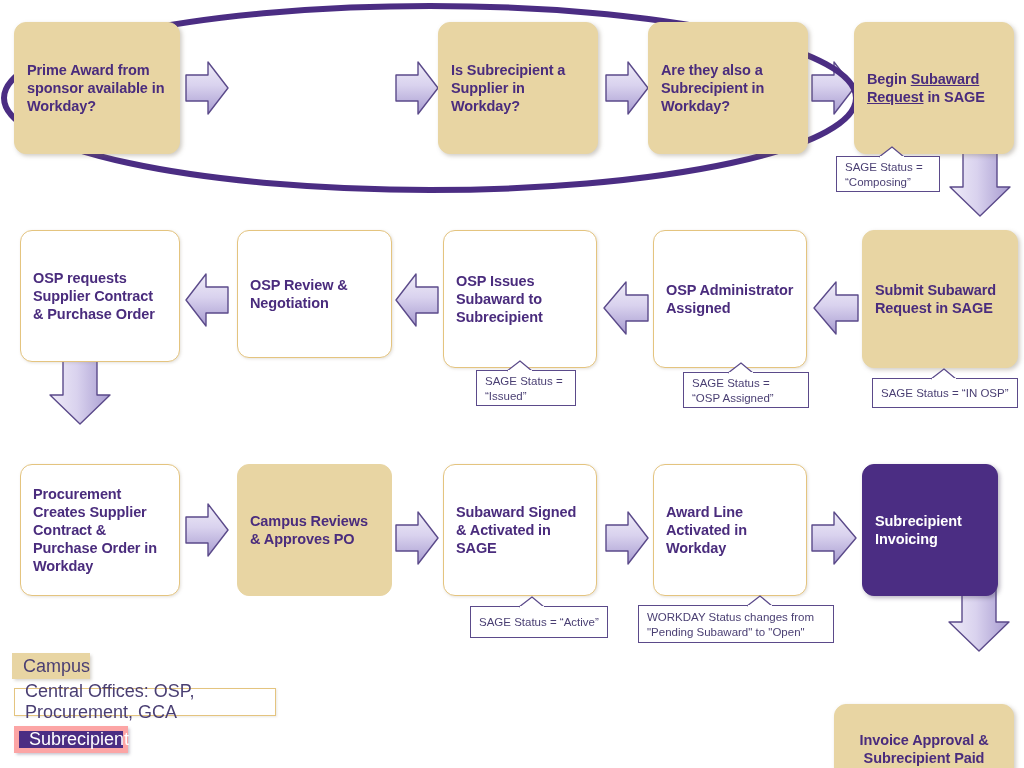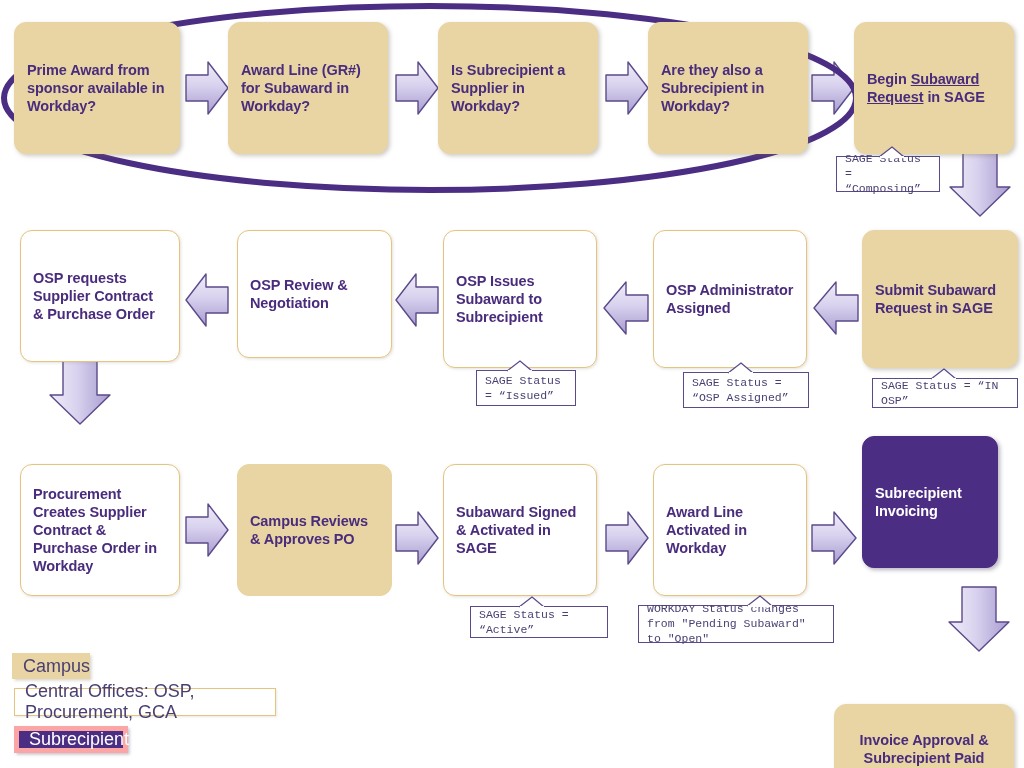--- a/index.html
+++ b/index.html
@@ -61,21 +61,20 @@
     position: absolute;
     box-sizing: border-box;
     background: #ffffff;
     border: 1.3px solid #5b4a8a;
     color: #4a3f73;
     font-size: 11.5px;
     line-height: 1.28;
     padding: 6px 8px 5px 8px;
     display: flex;
     align-items: center;
-    font-family: Liberation Mono, monospace;
   }
   .callout .tail {
     position: absolute;
     top: -11px;
     width: 26px;
     height: 12px;
     overflow: visible;
   }
 
   
@@ -177,23 +176,20 @@
       <path d="M962,587 L996,587 L996,622 L1009,622 L979,651 L949,622 L962,622 Z" fill="url(#agradH)" stroke="#5B4A8A" stroke-width="1.4" stroke-linejoin="round"></path>
     </g>
 
     <ellipse cx="430" cy="98" rx="426" ry="92" fill="none" stroke="#4B2D83" stroke-width="6"></ellipse>
   </svg>
 
   <div class="box tan" style="left:14px; top:22px; width:166px; height:132px;">
     <span>Prime Award from sponsor available in Workday?</span>
   </div>
 
-  <div class="box tan" style="left:228px; top:22px; width:160px; height:132px;">
-    <span>Award Line (GR#) for Subaward in Workday?</span>
-  </div>
 
   <div class="box tan" style="left:438px; top:22px; width:160px; height:132px;justify-content:center;">
     <span>Is Subrecipient a Supplier in Workday?</span>
   </div>
 
   <div class="box tan" style="left:648px; top:22px; width:160px; height:132px;">
     <span>Are they also a Subrecipient in Workday?</span>
   </div>
 
   <div class="box tan" style="left:854px; top:22px; width:160px; height:132px;">
@@ -261,21 +257,21 @@
   </div>
 
   <div class="box white" style="left:443px; top:464px; width:154px; height:132px;">
     <span>Subaward Signed &amp; Activated in SAGE</span>
   </div>
 
   <div class="box white" style="left:653px; top:464px; width:154px; height:132px;">
     <span>Award Line Activated in Workday</span>
   </div>
 
-  <div class="box purple" style="left:862px; top:436px; width:136px; height:132px;">
+  <div class="box purple" style="left:862px; top:464px; width:136px; height:132px;">
     <span>Subrecipient Invoicing</span>
   </div>
 
   <div class="callout" style="left:470px; top:606px; width:138px; height:32px;">
     <svg class="tail" style="left:48px;" width="28" height="13" viewBox="0 0 28 13">
       <path d="M0,12 L14,1 L27,12" fill="#ffffff" stroke="#5B4A8A" stroke-width="1.3" stroke-linejoin="round"></path>
       <path d="M1,12 L27,12" stroke="#ffffff" stroke-width="2.2"></path>
     </svg>
     <span>SAGE Status = “Active”</span>
   </div>

